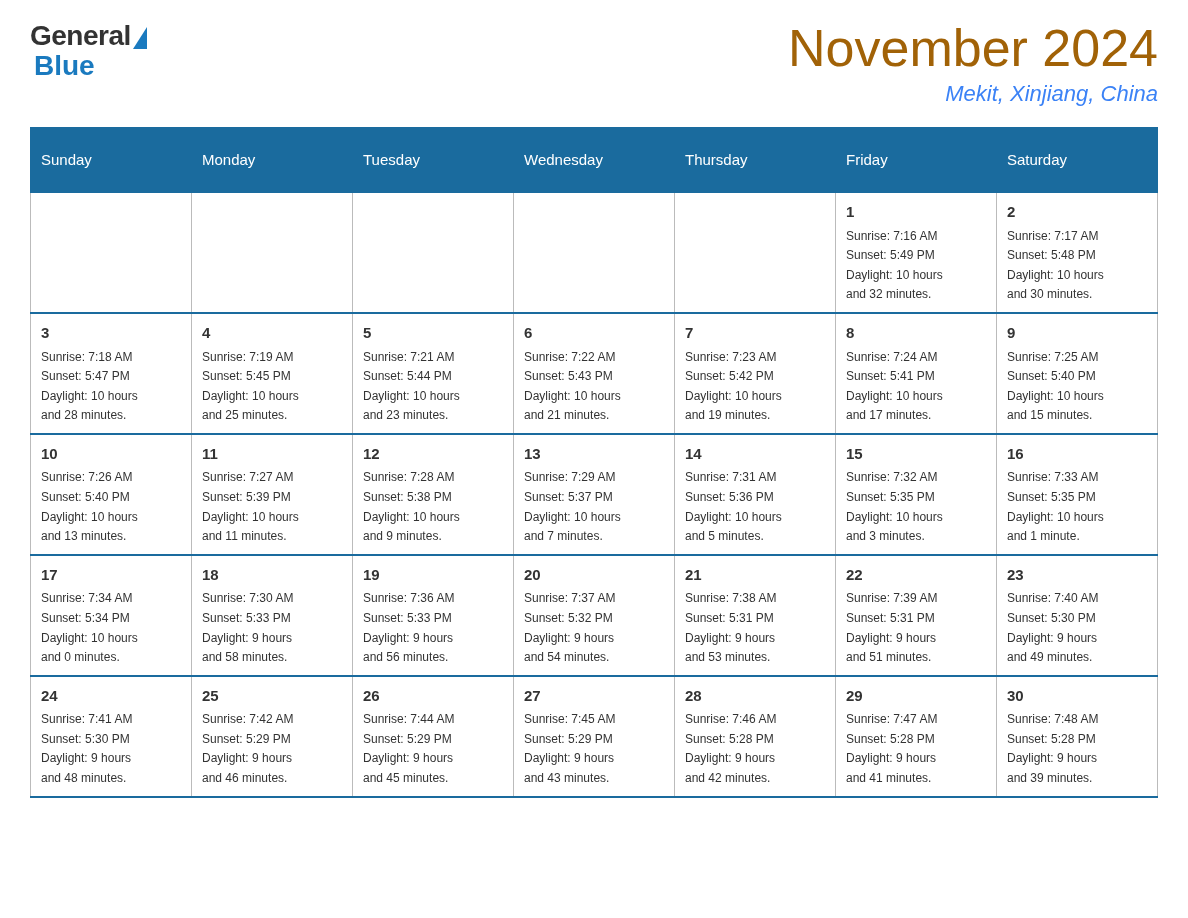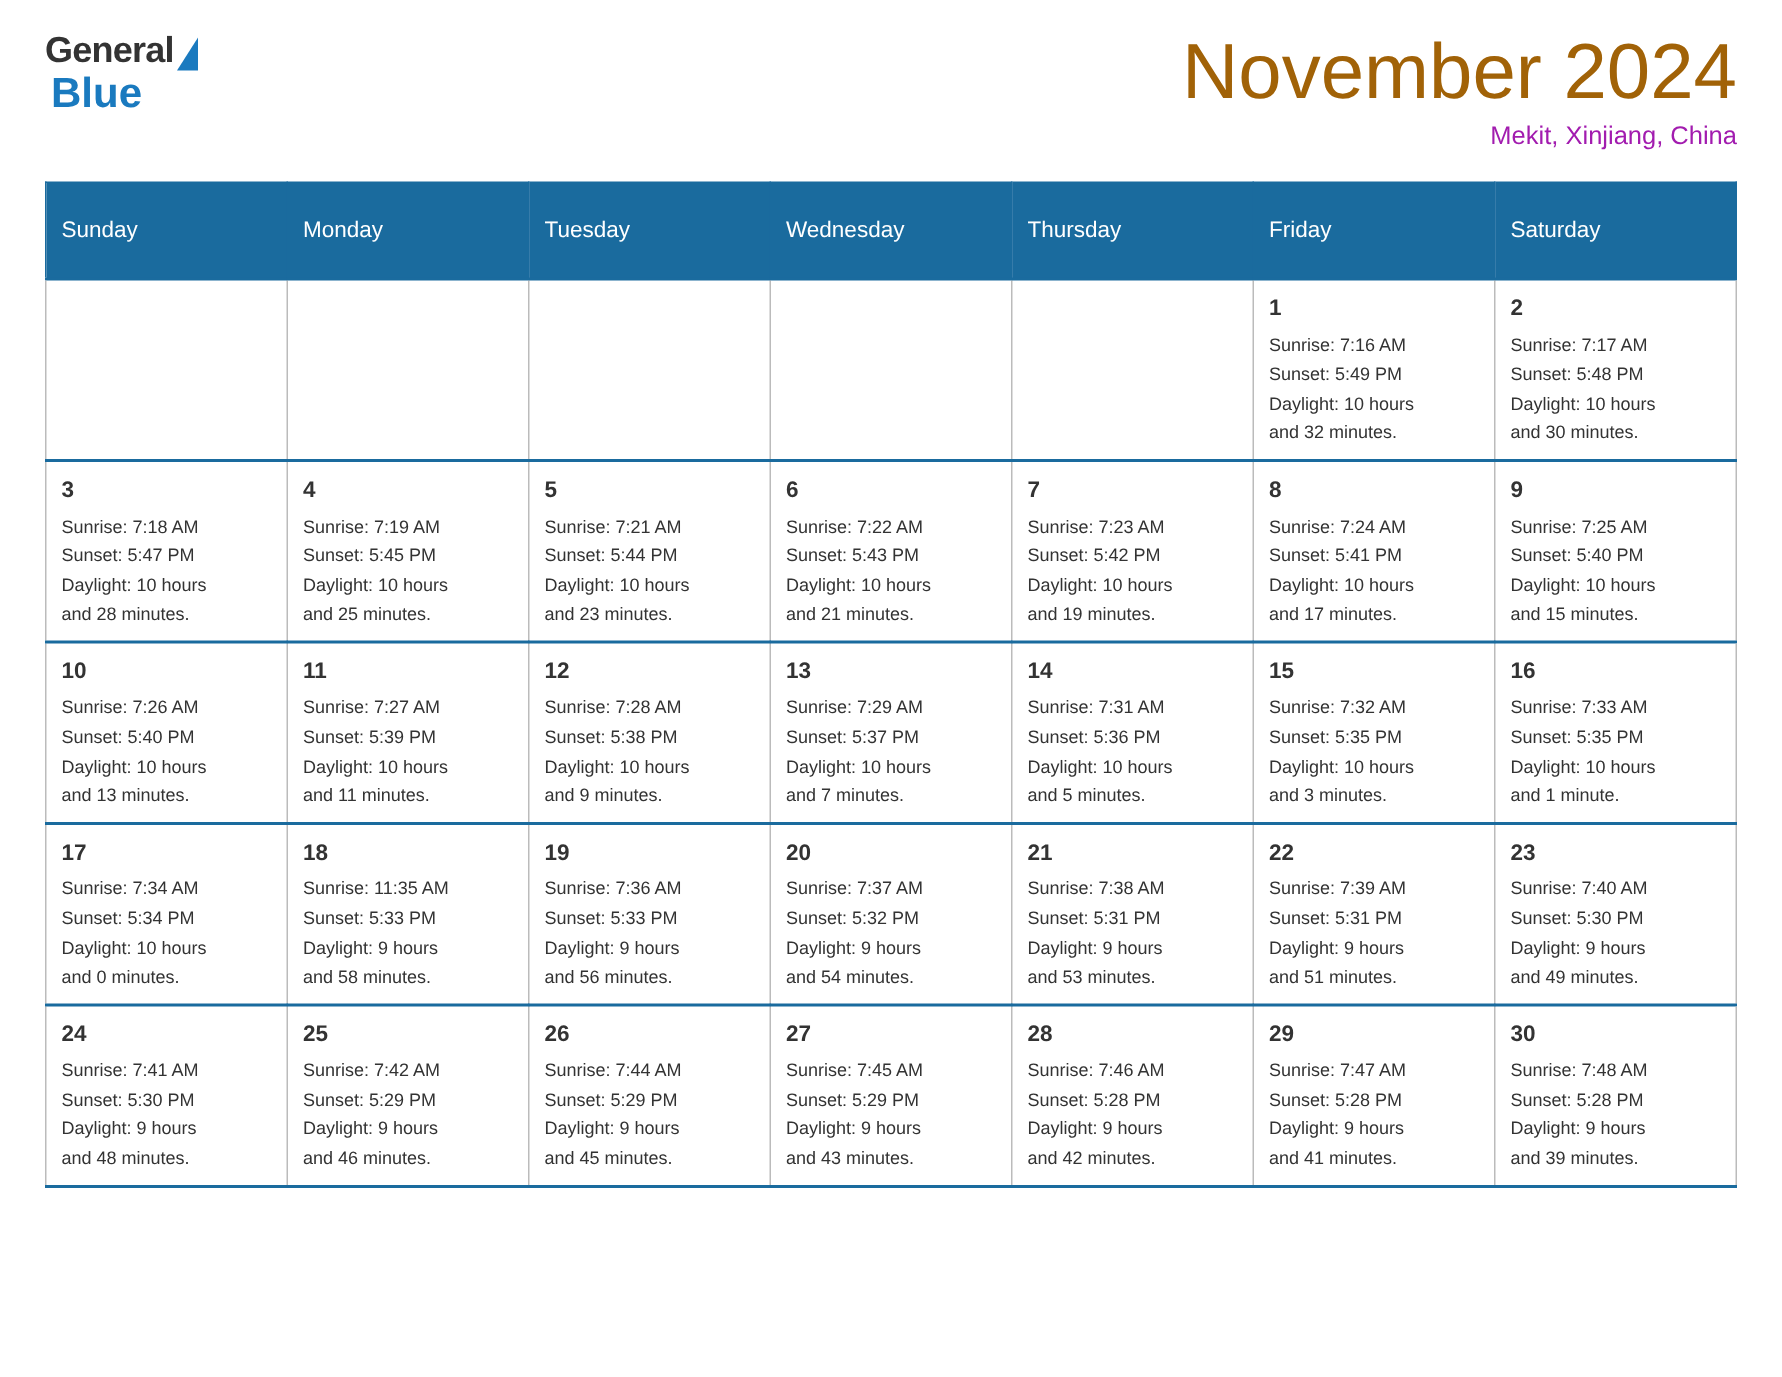--- a/index.html
+++ b/index.html
@@ -19,21 +19,21 @@
     .logo {
       display: flex;
       flex-direction: column;
       align-items: flex-start;
     }
     .logo-top {
       display: flex;
       align-items: center;
     }
     .logo-text-general {
-      font-size: 24px;
+      font-size: 28px;
       font-weight: bold;
       color: #333;
       letter-spacing: -0.5px;
     }
     .logo-triangle {
       width: 0;
       height: 0;
       border-left: 14px solid transparent;
       border-right: 0px solid transparent;
       border-bottom: 22px solid #1a7abf;
@@ -43,23 +43,24 @@
     .title-section {
       text-align: right;
     }
     .month-title {
       font-size: 52px;
       font-weight: normal;
       color: #a16207;
       line-height: 1.1;
     }
     .location-title {
-      font-size: 17px;
-      color: #a21caf;
+      font-size: 22px;
+      color: #3b82f6;
       margin-top: 4px;
+      font-style: italic;
     }
     .calendar {
       width: 100%;
       border-collapse: collapse;
       border: 1px solid #aaa;
     }
     .calendar th {
       background-color: #1a6b9e;
       color: #fff;
       font-size: 15px;
@@ -206,21 +207,21 @@
         <td><span class="day-number">16</span><span class="day-info" style="white-space: pre-line;">Sunrise: 7:33 AM
 Sunset: 5:35 PM
 Daylight: 10 hours
 and 1 minute.</span></td>
       </tr>
       <tr>
         <td><span class="day-number">17</span><span class="day-info" style="white-space: pre-line;">Sunrise: 7:34 AM
 Sunset: 5:34 PM
 Daylight: 10 hours
 and 0 minutes.</span></td>
-        <td><span class="day-number">18</span><span class="day-info" style="white-space: pre-line;">Sunrise: 11:35 AM
+        <td><span class="day-number">18</span><span class="day-info" style="white-space: pre-line;">Sunrise: 7:30 AM
 Sunset: 5:33 PM
 Daylight: 9 hours
 and 58 minutes.</span></td>
         <td><span class="day-number">19</span><span class="day-info" style="white-space: pre-line;">Sunrise: 7:36 AM
 Sunset: 5:33 PM
 Daylight: 9 hours
 and 56 minutes.</span></td>
         <td><span class="day-number">20</span><span class="day-info" style="white-space: pre-line;">Sunrise: 7:37 AM
 Sunset: 5:32 PM
 Daylight: 9 hours

